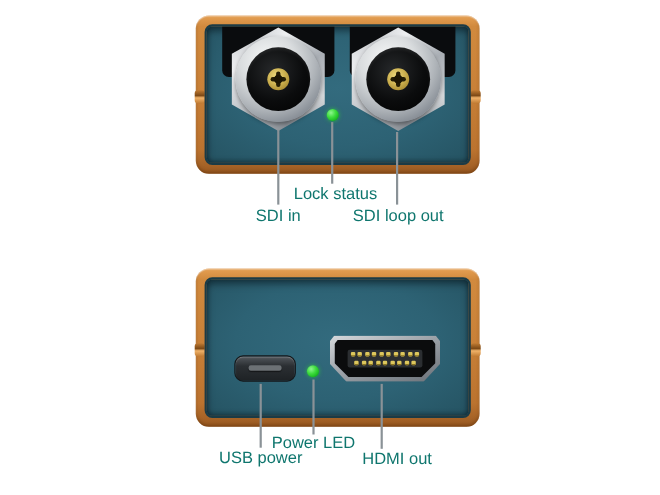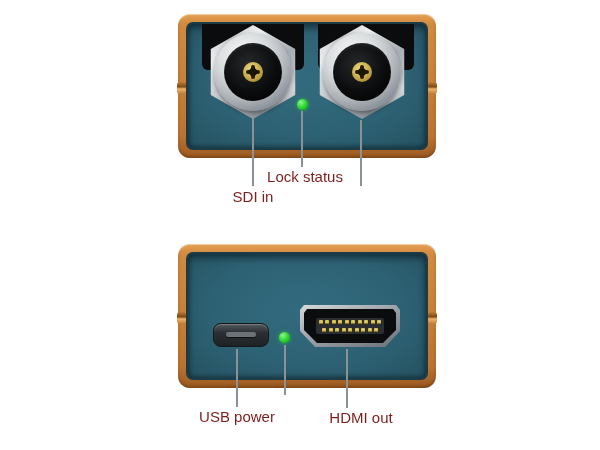--- a/index.html
+++ b/index.html
@@ -70,21 +70,21 @@
 
   
   .cline{position:absolute;width:2px;background:#8a9297;z-index:5;}
   .cl-sdi-in{left:252px;top:118px;height:68px;}
   .cl-lock{left:301px;top:111px;height:56px;}
   .cl-loop{left:360px;top:120px;height:66px;}
   .cl-usb{left:236px;top:349px;height:58px;}
   .cl-pled{left:284px;top:345px;height:50px;}
   .cl-hdmi{left:346px;top:349px;height:59px;}
   .clabel{position:absolute;transform:translateX(-50%);font-size:15px;line-height:17px;
-    color:#7f1d1d;white-space:nowrap;z-index:6;}
+    color:#0f766e;white-space:nowrap;z-index:6;}
   .lb-sdi-in{left:253px;top:188px;}
   .lb-lock{left:305px;top:168px;}
   .lb-loop{left:362px;top:188px;}
   .lb-usb{left:237px;top:408px;}
   .lb-pled{left:285px;top:394px;}
   .lb-hdmi{left:361px;top:409px;}
 </style>
 </head>
 <body>
 
@@ -168,16 +168,18 @@
 
   <div class="cline cl-sdi-in"></div>
   <div class="cline cl-lock"></div>
   <div class="cline cl-loop"></div>
   <div class="cline cl-usb"></div>
   <div class="cline cl-pled"></div>
   <div class="cline cl-hdmi"></div>
 
   <div class="clabel lb-sdi-in">SDI in</div>
   <div class="clabel lb-lock">Lock status</div>
+  <div class="clabel lb-loop">SDI loop out</div>
   <div class="clabel lb-usb">USB power</div>
+  <div class="clabel lb-pled">Power LED</div>
   <div class="clabel lb-hdmi">HDMI out</div>
 
 </div>
 
 </body></html>

